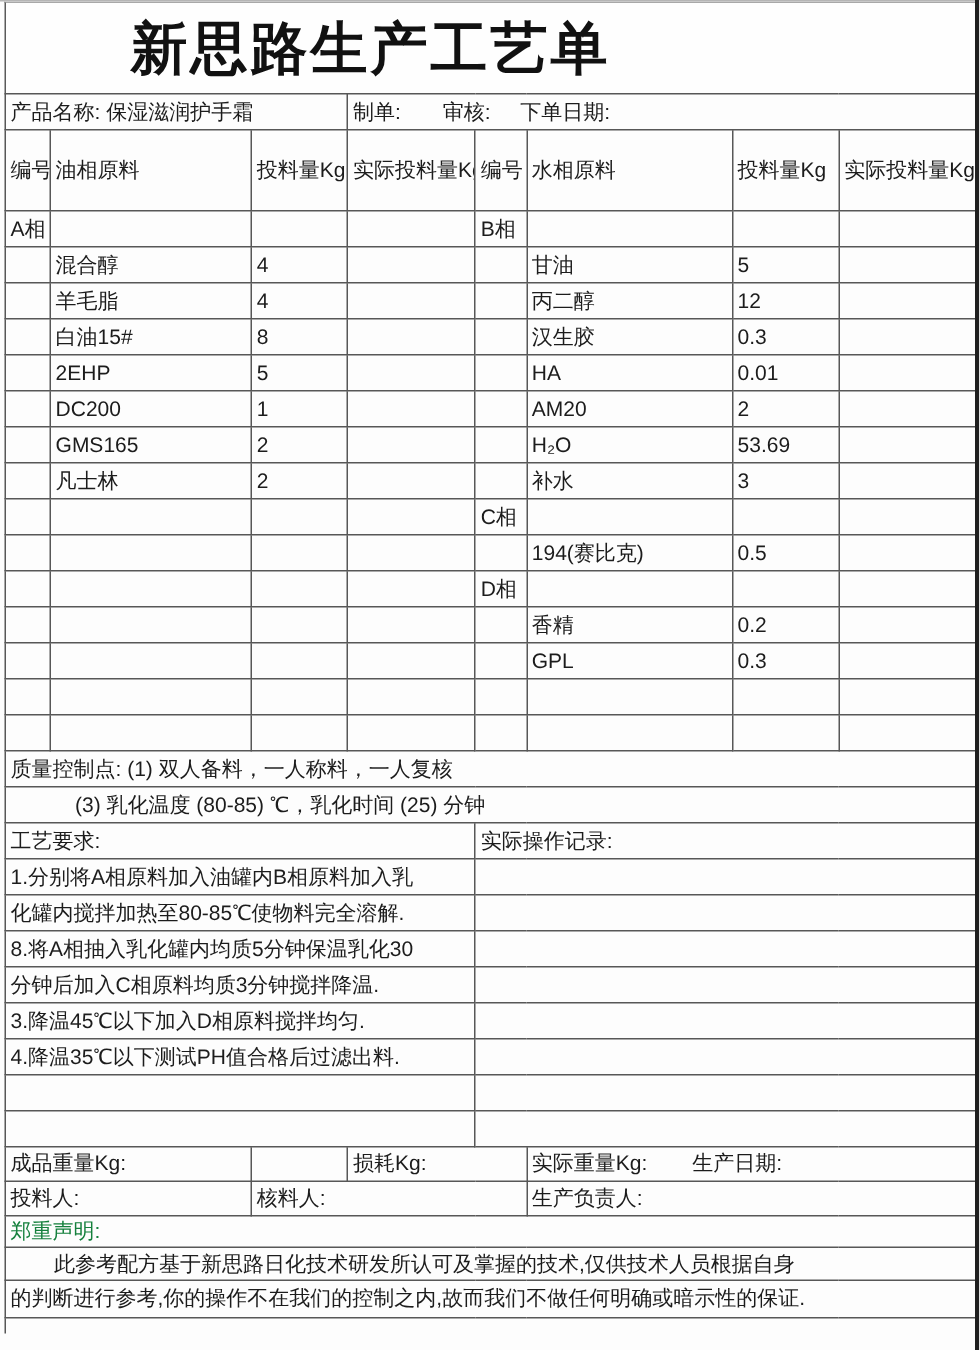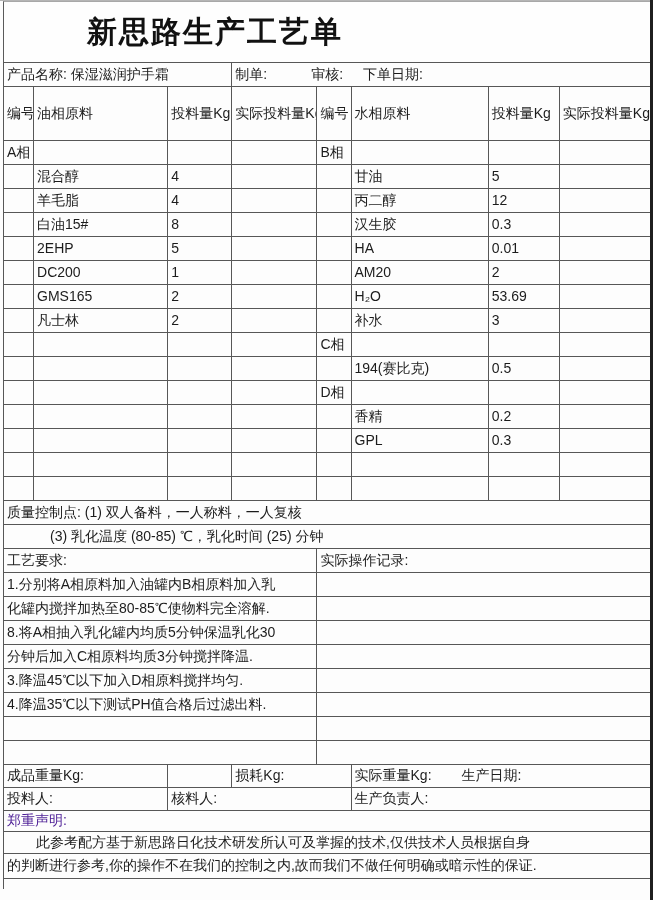--- a/index.html
+++ b/index.html
@@ -18,21 +18,21 @@
   .frame { position:absolute; left:3px; top:1px; width:648px; }
   .title-block {
     height: 61px;
     border-left: 1px solid #5a5a5a;
     border-right: 1px solid #5a5a5a;
     border-top: 1px solid #a8a8a8;
     background: #fefefe;
     display: flex; align-items: center;
   }
   .title-block h1 {
-    font-size: 30px; font-weight: bold; color: #111;
+    font-size: 38px; font-weight: bold; color: #111;
     letter-spacing: 2px; margin-left: 83px; white-space: nowrap;
   }
   table.tbl {
     width: 100%;
     border-collapse: collapse;
     table-layout: fixed;
     padding-left: 43px;
   }
   table.tbl td, table.tbl th {
     border: 1px solid #575757;
@@ -53,24 +53,24 @@
   .r-ph td    { height: 24px; }
   .r-step td  { height: 24px; }
   .r-f1 td    { height: 23px; }
   .r-f2 td    { height: 23px; }
   .r-decl td  { height: 21px; }
   .r-d1 td    { height: 22px; }
   .r-d2 td    { height: 25px; }
   .r-last td  { height: 10px; }
   .indent46 { padding-left: 46px !important; }
   .indent30 { padding-left: 32px !important; }
-  .lbl-gap-a { margin-left: 40px; }
+  .lbl-gap-a { margin-left: 24px; }
   .lbl-gap-b { margin-left: 16px; }
   .lbl-gap-c { margin-left: 26px; }
-  .red { color: #4c1d95; }
+  .red { color: #15803d; }
 </style>
 </head>
 <body>
 
 <div class="sheet">
   <div class="top-edge"></div>
 
   <div class="frame">
     <div class="title-block">
       <h1>新思路生产工艺单</h1>

